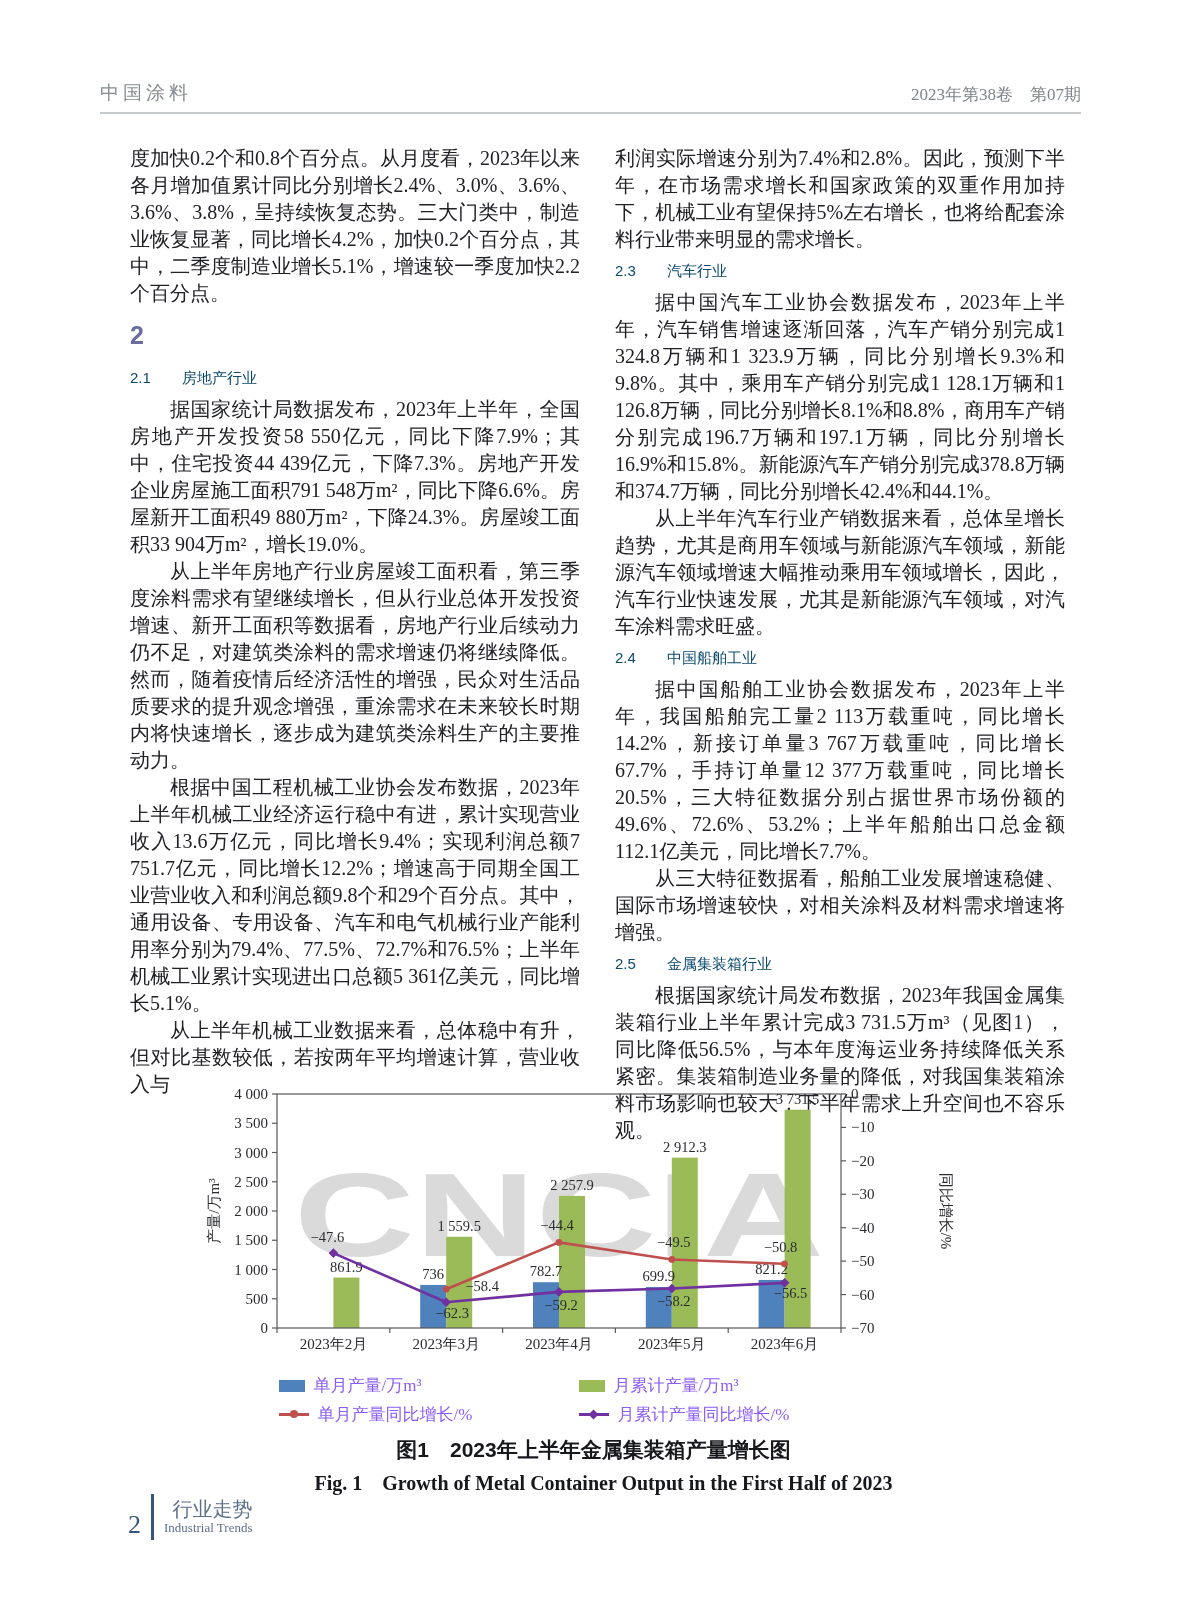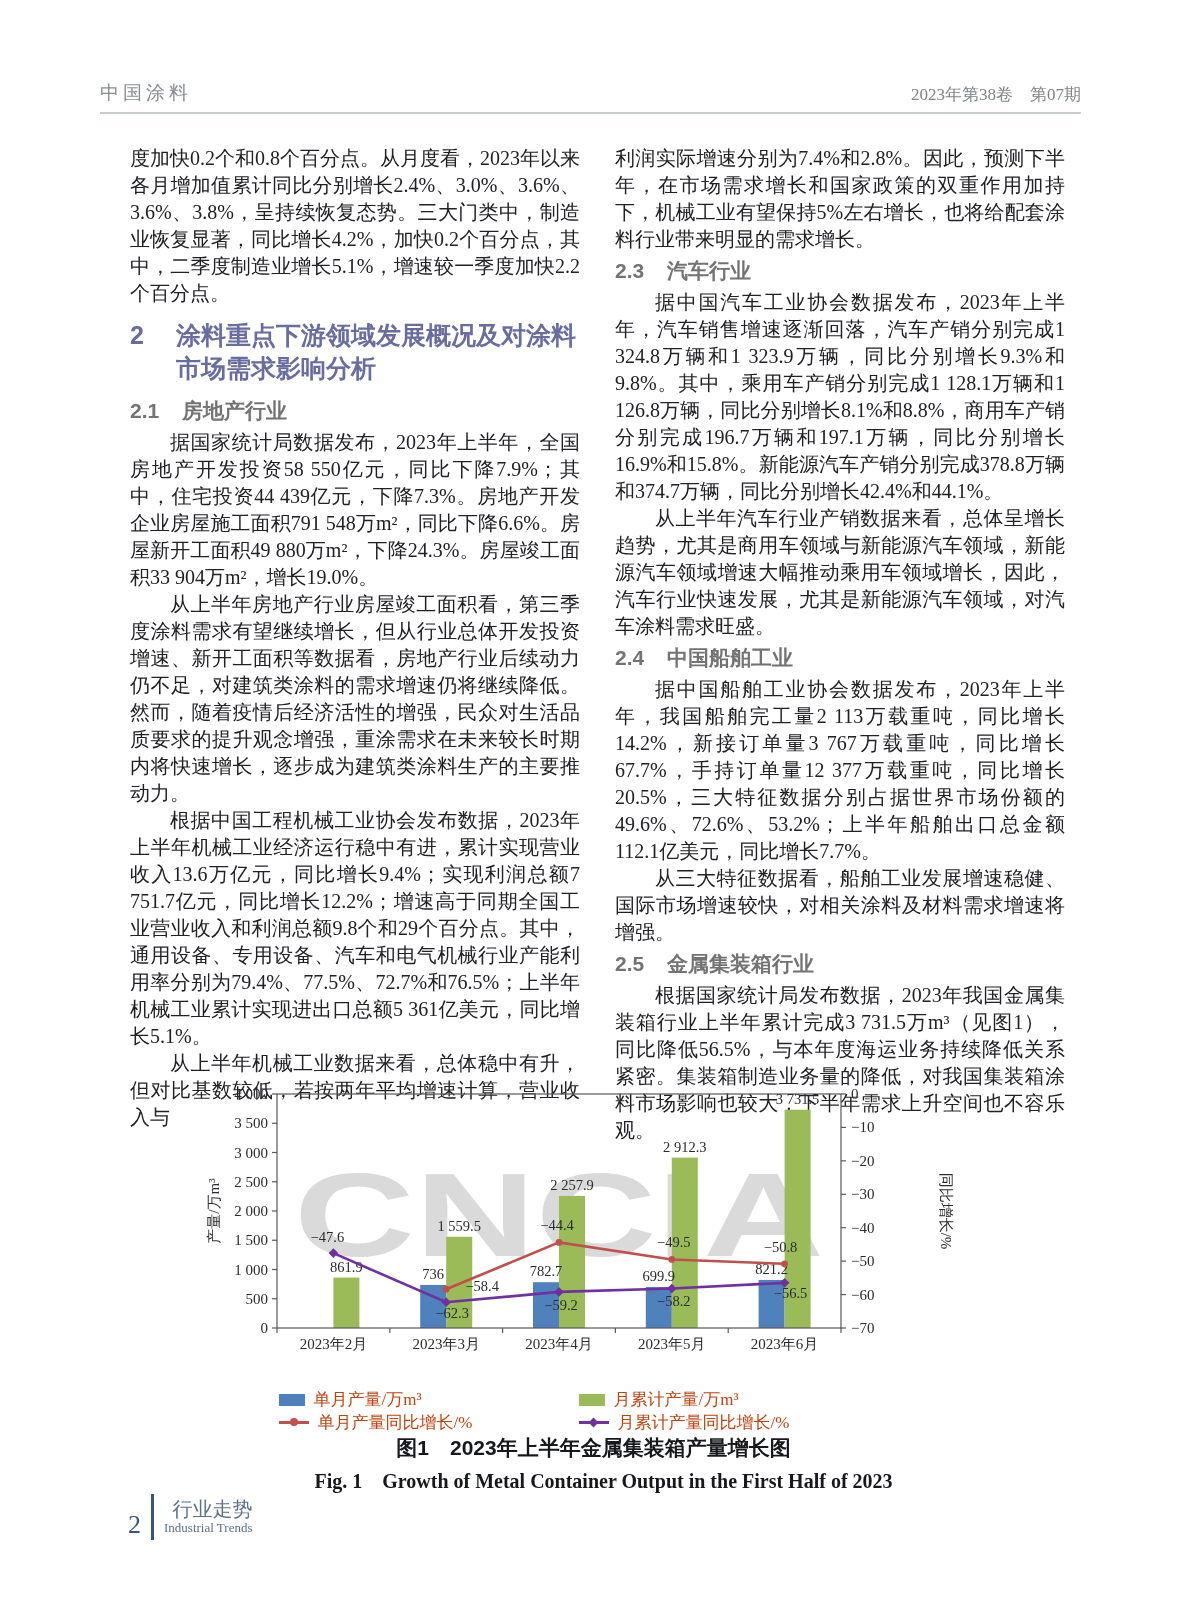--- a/index.html
+++ b/index.html
@@ -12,33 +12,33 @@
   .hdr-rule{position:absolute;top:112px;left:100px;right:100px;height:2px;background:#c7cbce;}
   
   .cols{position:absolute;top:145px;left:130px;width:935px;display:flex;justify-content:space-between;}
   .col{width:450px;font-size:20px;line-height:27px;text-align:justify;}
   .col p{margin:0;text-indent:2em;}
   .col p.noindent{text-indent:0;}
   .h2{display:flex;color:#686c9f;font-family:"Liberation Sans",sans-serif;font-weight:bold;
       font-size:25px;line-height:33px;margin:12px 0 8px;text-align:left;}
   .h2 .num{flex:none;width:46px;}
   .h2 .ttl{flex:1;}
-  .h3{display:flex;color:#737373;font-family:"Liberation Sans",sans-serif;font-weight:bold;
-      font-size:21px;line-height:36px;text-align:left;}
+  .h3{display:flex;color:#0c4a6e;font-family:"Liberation Sans",sans-serif;font-weight:normal;
+      font-size:15px;line-height:36px;text-align:left;}
   .h3 .num{flex:none;width:52px;}
   
   .chart-section{position:absolute;top:1076px;left:0;width:1187px;text-align:center;}
-  .legend{display:grid;grid-template-columns:300px 330px;justify-content:center;margin-top:16px;
-          font-size:17px;color:#c2410c;text-align:left;}
+  .legend{display:grid;grid-template-columns:300px 330px;justify-content:center;row-gap:6px;margin-top:2px;
+          font-size:17px;color:#8b5cf6;text-align:left;}
   .legend-item{display:flex;align-items:center;gap:9px;}
   .sw-bar{display:inline-block;width:26px;height:12px;}
   .sw-line{position:relative;display:inline-block;width:30px;height:3px;}
   .sw-line .dot{position:absolute;left:11px;top:-3px;width:8px;height:8px;border-radius:50%;}
   .sw-line .dot.diamond{border-radius:0;transform:rotate(45deg);width:7px;height:7px;top:-2px;}
-  .cap-zh{font-family:"Liberation Sans",sans-serif;font-weight:bold;font-size:21px;color:#17181c;}
+  .cap-zh{margin-top:10px;font-family:"Liberation Sans",sans-serif;font-weight:bold;font-size:21px;color:#17181c;}
   .cap-en{margin-top:6px;font-weight:bold;font-size:20px;color:#17181c;padding-left:20px;}
   
   .footer{position:absolute;left:128px;top:1494px;display:flex;align-items:center;gap:10px;}
   .footer .pnum{font-size:26px;color:#33557e;align-self:flex-end;}
   .footer .vrule{width:3px;height:46px;background:#33557e;}
   .footer .fzh{font-size:20px;color:#5e718a;font-family:"Liberation Sans",sans-serif;line-height:22px;text-align:right;}
   .footer .fen{font-size:13px;color:#5e718a;line-height:16px;}
 </style>
 </head>
 <body>
@@ -49,21 +49,20 @@
     <span class="jname">中国涂料</span>
     <span class="issue">2023年第38卷　第07期</span>
   </div>
   <div class="hdr-rule"></div>
 
   <div class="cols">
     <div class="col">
       <p class="noindent">度加快0.2个和0.8个百分点。从月度看，2023年以来各月增加值累计同比分别增长2.4%、3.0%、3.6%、3.6%、3.8%，呈持续恢复态势。三大门类中，制造业恢复显著，同比增长4.2%，加快0.2个百分点，其中，二季度制造业增长5.1%，增速较一季度加快2.2个百分点。</p>
       <div class="h2">
         <span class="num">2</span>
-        <span class="ttl">涂料重点下游领域发展概况及对涂料市场需求影响分析</span>
       </div>
       <div class="h3">
         <span class="num">2.1</span>
         <span>房地产行业</span>
       </div>
       <p>据国家统计局数据发布，2023年上半年，全国房地产开发投资58 550亿元，同比下降7.9%；其中，住宅投资44 439亿元，下降7.3%。房地产开发企业房屋施工面积791 548万m²，同比下降6.6%。房屋新开工面积49 880万m²，下降24.3%。房屋竣工面积33 904万m²，增长19.0%。</p>
       <p>从上半年房地产行业房屋竣工面积看，第三季度涂料需求有望继续增长，但从行业总体开发投资增速、新开工面积等数据看，房地产行业后续动力仍不足，对建筑类涂料的需求增速仍将继续降低。然而，随着疫情后经济活性的增强，民众对生活品质要求的提升观念增强，重涂需求在未来较长时期内将快速增长，逐步成为建筑类涂料生产的主要推动力。</p>
       <p>根据中国工程机械工业协会发布数据，2023年上半年机械工业经济运行稳中有进，累计实现营业收入13.6万亿元，同比增长9.4%；实现利润总额7 751.7亿元，同比增长12.2%；增速高于同期全国工业营业收入和利润总额9.8个和29个百分点。其中，通用设备、专用设备、汽车和电气机械行业产能利用率分别为79.4%、77.5%、72.7%和76.5%；上半年机械工业累计实现进出口总额5 361亿美元，同比增长5.1%。</p>
       <p>从上半年机械工业数据来看，总体稳中有升，但对比基数较低，若按两年平均增速计算，营业收入与</p>
     </div>

